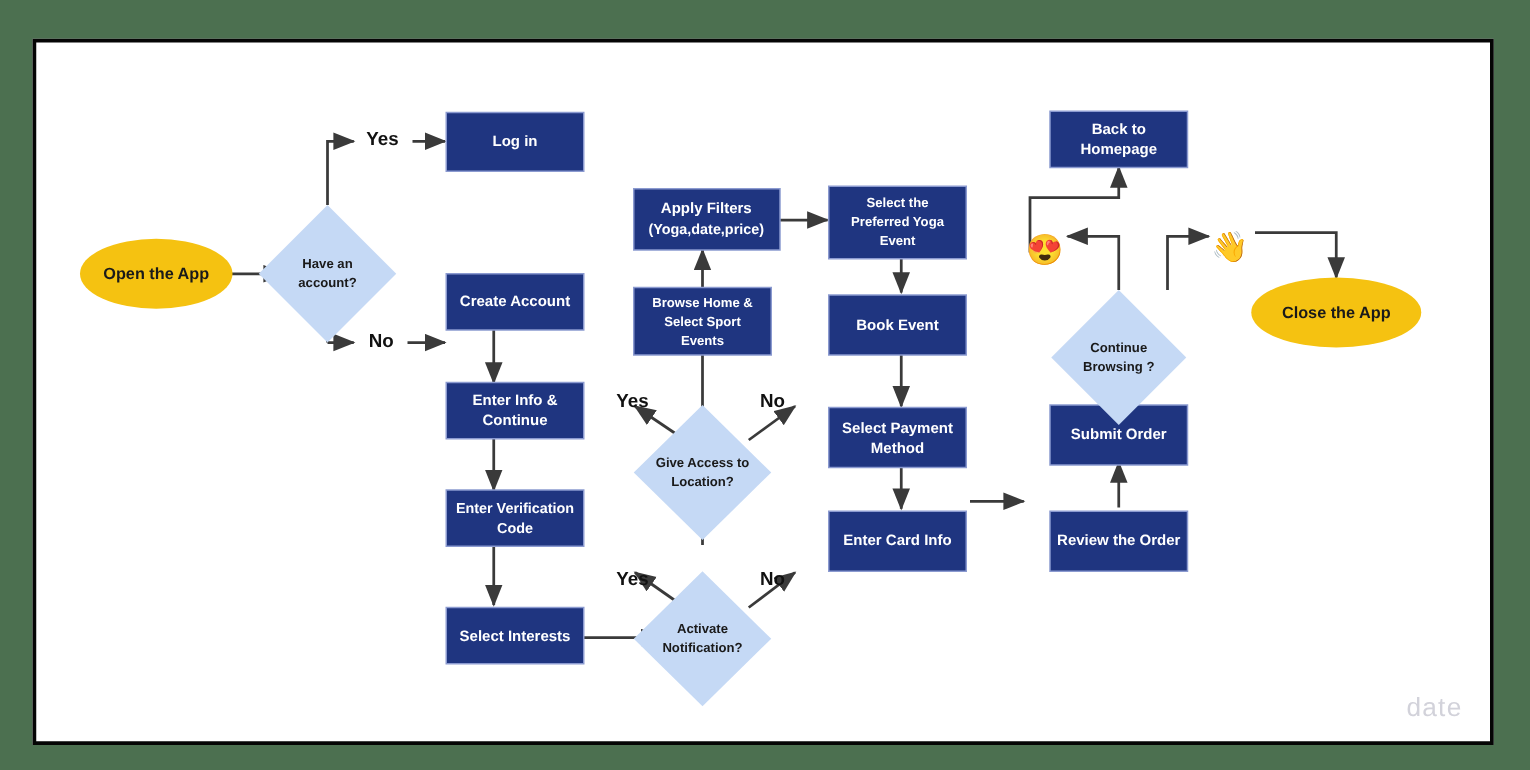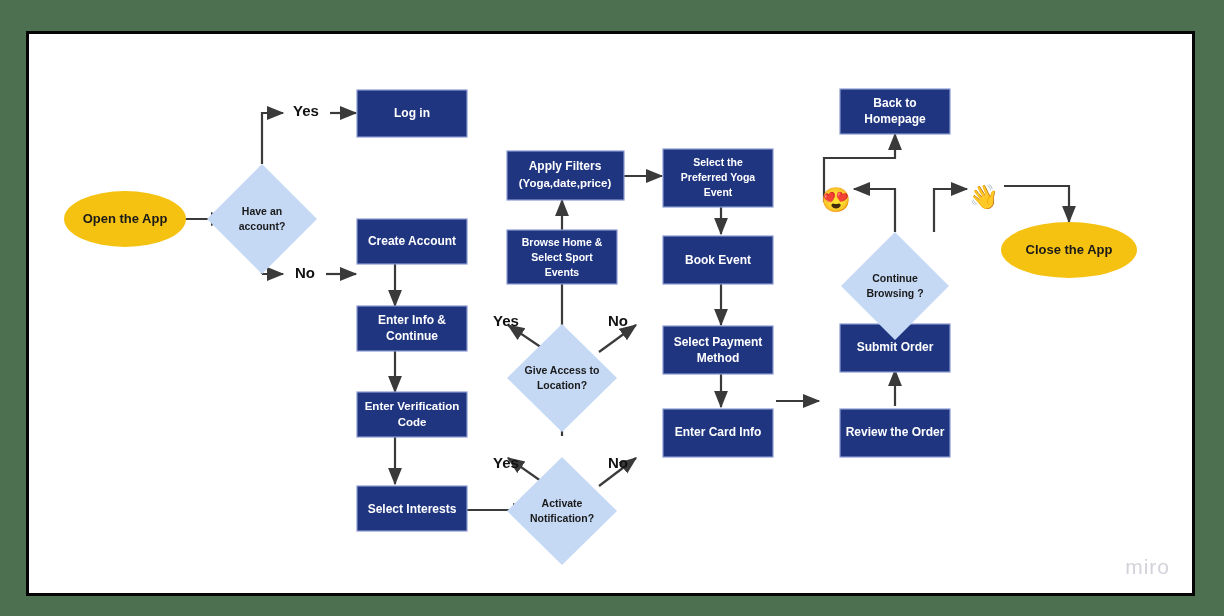--- a/index.html
+++ b/index.html
@@ -277,15 +277,15 @@
 
       <g>
         <ellipse class="node-ellipse" cx="1040" cy="216" rx="68" ry="28"></ellipse>
         <text class="lbl-dark" x="1040" y="217" font-size="13">Close the App</text>
       </g>
 
       <text class="emoji" x="807" y="168">😍</text>
       <text class="emoji" x="955" y="165">👋</text>
     </svg>
 
-    <div class="watermark">miro</div>
+    <div class="watermark">date</div>
   </div>
 </div>
 
 </body></html>

